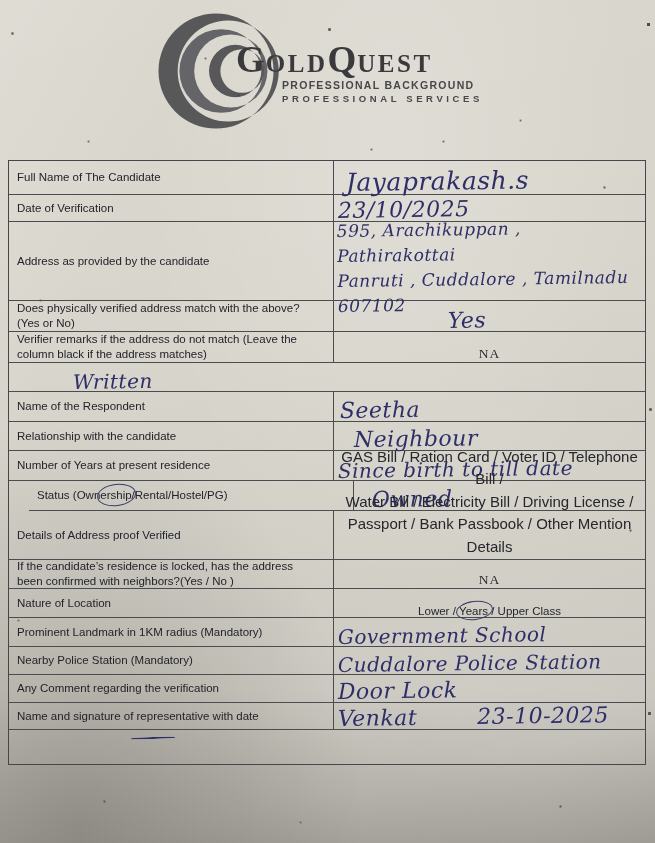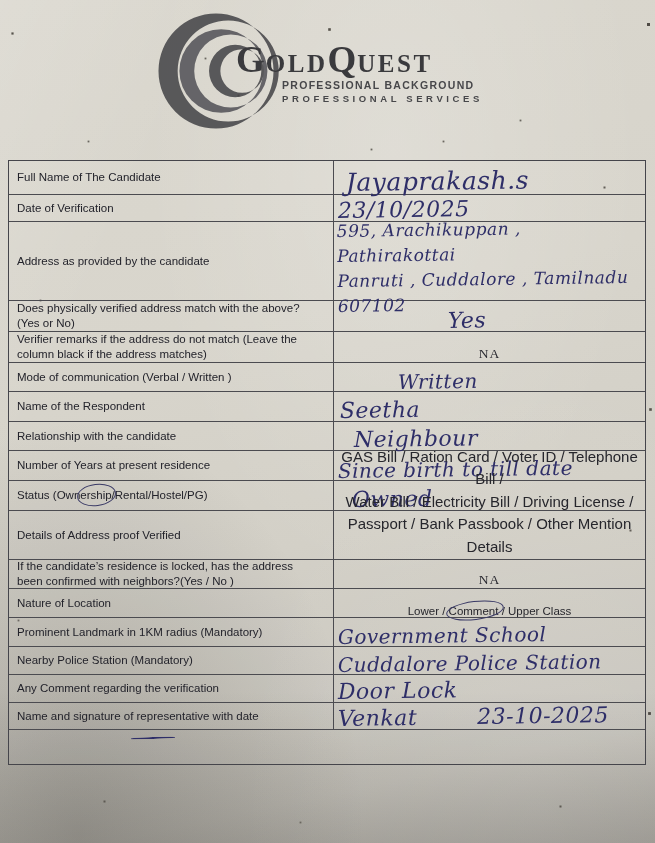--- a/index.html
+++ b/index.html
@@ -150,21 +150,20 @@
         </div>
       </div>
       <div class="table-row" style="height: 31px;">
         <div class="cell-label">Verifier remarks if the address do not match (Leave the
 column black if the address matches)</div>
         <div class="cell-value">
           <div class="pv pv-serif">NA</div>
         </div>
       </div>
       <div class="table-row" style="height: 29px;">
-        <div class="cell-label">Mode of communication (Verbal / Written )</div>
         <div class="cell-value">
           <div class="hw hw22" style="margin-left: 64px;">Written</div>
         </div>
       </div>
       <div class="table-row" style="height: 30px;">
         <div class="cell-label">Name of the Respondent</div>
         <div class="cell-value">
           <div class="hw hw24" style="margin-left: 6px;">Seetha</div>
         </div>
       </div>
@@ -173,21 +172,21 @@
         <div class="cell-value">
           <div class="hw hw24" style="margin-left: 4px;">Neighbour</div>
         </div>
       </div>
       <div class="table-row" style="height: 30px;">
         <div class="cell-label">Number of Years at present residence</div>
         <div class="cell-value">
           <div class="hw hw22" style="margin-left: 4px;">Since birth to till date</div>
         </div>
       </div>
-      <div class="table-row" style="height: 30px;">
+      <div class="table-row" style="height: 30px; margin-left: 20px;">
         <div class="cell-label"><span>Status (Own</span><span class="pen-circle">ership</span><span>/Rental/Hostel/PG)</span></div>
         <div class="cell-value">
           <div class="hw hw24" style="margin-left: 18px;">Owned</div>
         </div>
       </div>
       <div class="table-row" style="height: 49px;">
         <div class="cell-label">Details of Address proof Verified</div>
         <div class="cell-value">
           <div class="pv pv-list">GAS Bill / Ration Card / Voter ID / Telephone Bill /
 Water Bill / Electricity Bill / Driving License /
@@ -198,21 +197,21 @@
         <div class="cell-label">If the candidate’s residence is locked, has the address
 been confirmed with neighbors?(Yes / No )</div>
         <div class="cell-value">
           <div class="pv pv-serif">NA</div>
         </div>
       </div>
       <div class="table-row" style="height: 29px;">
         <div class="cell-label">Nature of Location</div>
         <div class="cell-value">
           <div class="pv pv-sans">
-            <span><span>Lower / </span><span class="pen-circle">Comment</span><span> / Upper Class</span></span>
+            <span><span>Lower / </span><span class="pen-circle">Years</span><span> / Upper Class</span></span>
           </div>
         </div>
       </div>
       <div class="table-row" style="height: 29px;">
         <div class="cell-label">Prominent Landmark in 1KM radius (Mandatory)</div>
         <div class="cell-value">
           <div class="hw hw22" style="margin-left: 4px;">Government School</div>
         </div>
       </div>
       <div class="table-row" style="height: 28px;">

